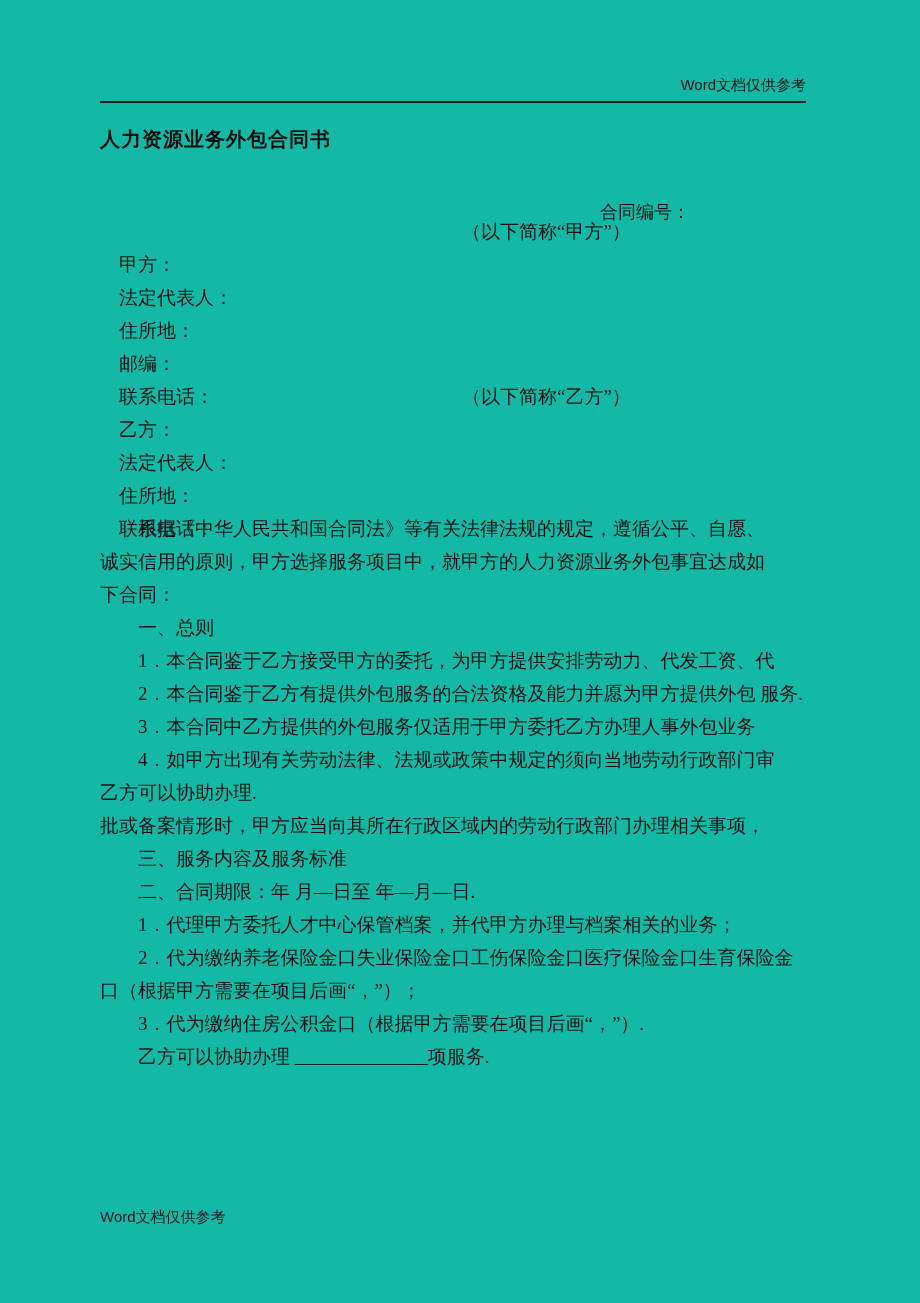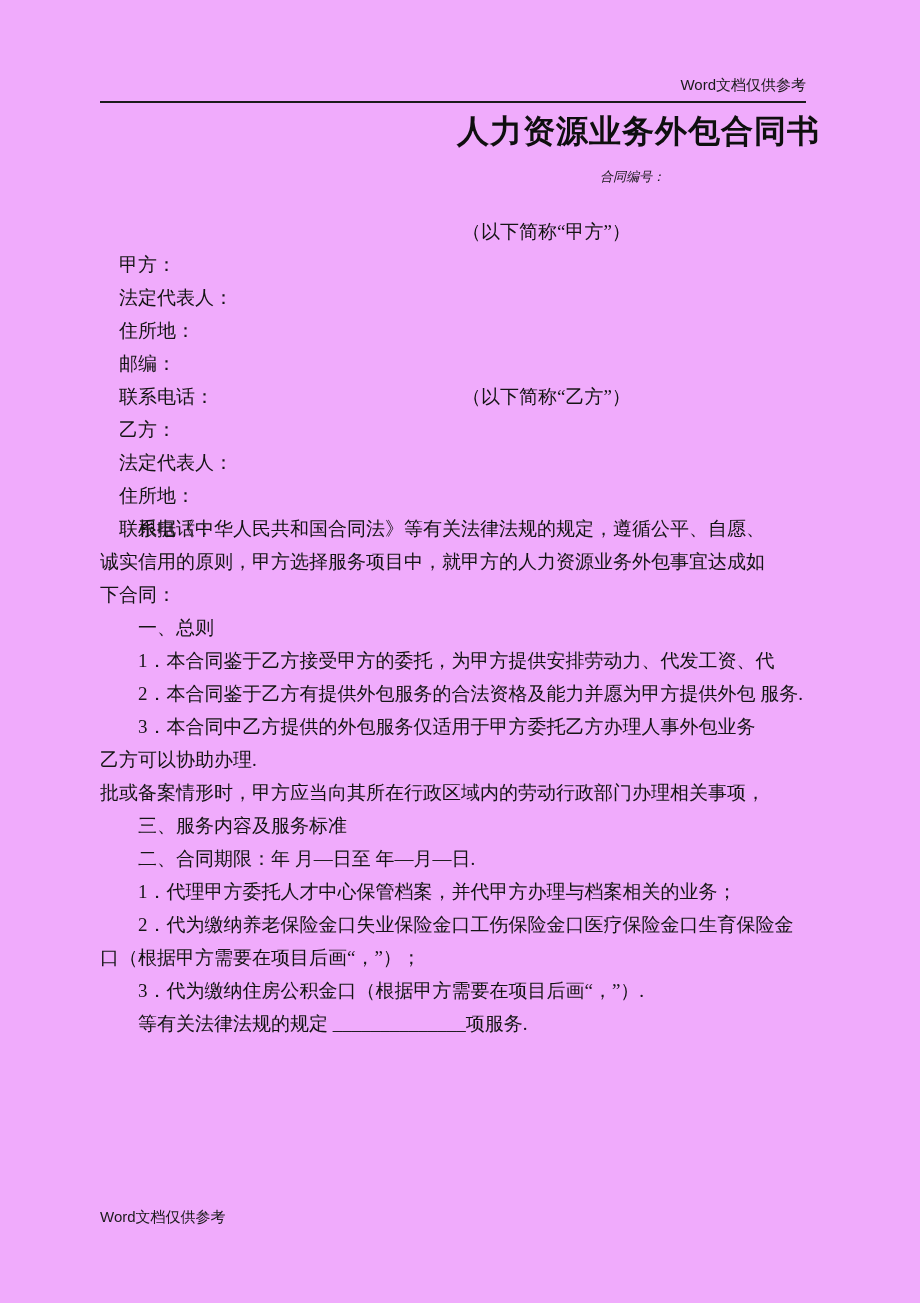--- a/index.html
+++ b/index.html
@@ -1,43 +1,42 @@
 <!DOCTYPE html>
 <html><head>
 <meta charset="utf-8">
 <style>
   html,body{margin:0;padding:0;background:#ffffff;}
   .page{
     position:relative;
     width:920px;height:1303px;
-    background:#f0abfc;
+    background:#14b8a6;
     color:#141414;
     font-family:"Liberation Serif","DejaVu Serif",serif;
     overflow:hidden;
   }
   .header{
     position:absolute;left:100px;top:76px;width:706px;
     text-align:right;
     font-size:15px;line-height:1.25;
     padding-bottom:6px;
     border-bottom:2px solid #1c1c1c;
     font-family:"Liberation Sans","DejaVu Sans",sans-serif;
     color:#1a1a1a;
   }
   .title{
-    position:absolute;left:100px;top:110px;width:720px;
-    text-align:right;
-    font-size:32px;font-weight:700;
+    position:absolute;left:100px;top:126px;width:720px;
+    text-align:left;
+    font-size:20px;font-weight:700;
     letter-spacing:1px;
     color:#0f0f0f;
   }
   .contract-no{
-    position:absolute;left:600px;top:168px;
-    font-size:13px;
-    font-style:italic;
+    position:absolute;left:600px;top:200px;
+    font-size:18px;
   }
   .content{
     position:absolute;left:100px;top:215px;width:724px;
     font-size:19px;
   }
   .line{
     position:relative;
     height:33px;line-height:33px;
     white-space:pre;
   }
@@ -122,37 +121,38 @@
   <div class="line body-line indent">一、总则</div>
 
   <div class="line body-line indent">1．本合同鉴于乙方接受甲方的委托，为甲方提供安排劳动力、代发工资、代</div>
 
 
   <div class="line body-line indent">2．本合同鉴于乙方有提供外包服务的合法资格及能力并愿为甲方提供外包 服务.</div>
 
   <div class="line body-line indent">3．本合同中乙方提供的外包服务仅适用于甲方委托乙方办理人事外包业务</div>
 
 
+  <div class="line body-line indent">4．如甲方出现有关劳动法律、法规或政策中规定的须向当地劳动行政部门审</div>
 
   <div class="line body-line">乙方可以协助办理.</div>
 
   <div class="line body-line">批或备案情形时，甲方应当向其所在行政区域内的劳动行政部门办理相关事项，</div>
 
   <div class="line body-line indent">三、服务内容及服务标准</div>
 
   <div class="line body-line indent">二、合同期限：年 月—日至 年—月—日.</div>
 
 
   <div class="line body-line indent">1．代理甲方委托人才中心保管档案，并代甲方办理与档案相关的业务；</div>
 
   <div class="line body-line indent">2．代为缴纳养老保险金口失业保险金口工伤保险金口医疗保险金口生育保险金</div>
 
   <div class="line body-line">口（根据甲方需要在项目后画“，”）；</div>
 
   <div class="line body-line indent">3．代为缴纳住房公积金口（根据甲方需要在项目后画“，”）.</div>
 
-  <div class="line body-line indent">等有关法律法规的规定 ______________项服务.</div>
+  <div class="line body-line indent">乙方可以协助办理 ______________项服务.</div>
 </div>
   </div>
 
   <div class="footer">Word文档仅供参考</div>
 
 </div>
 
 </body></html>

